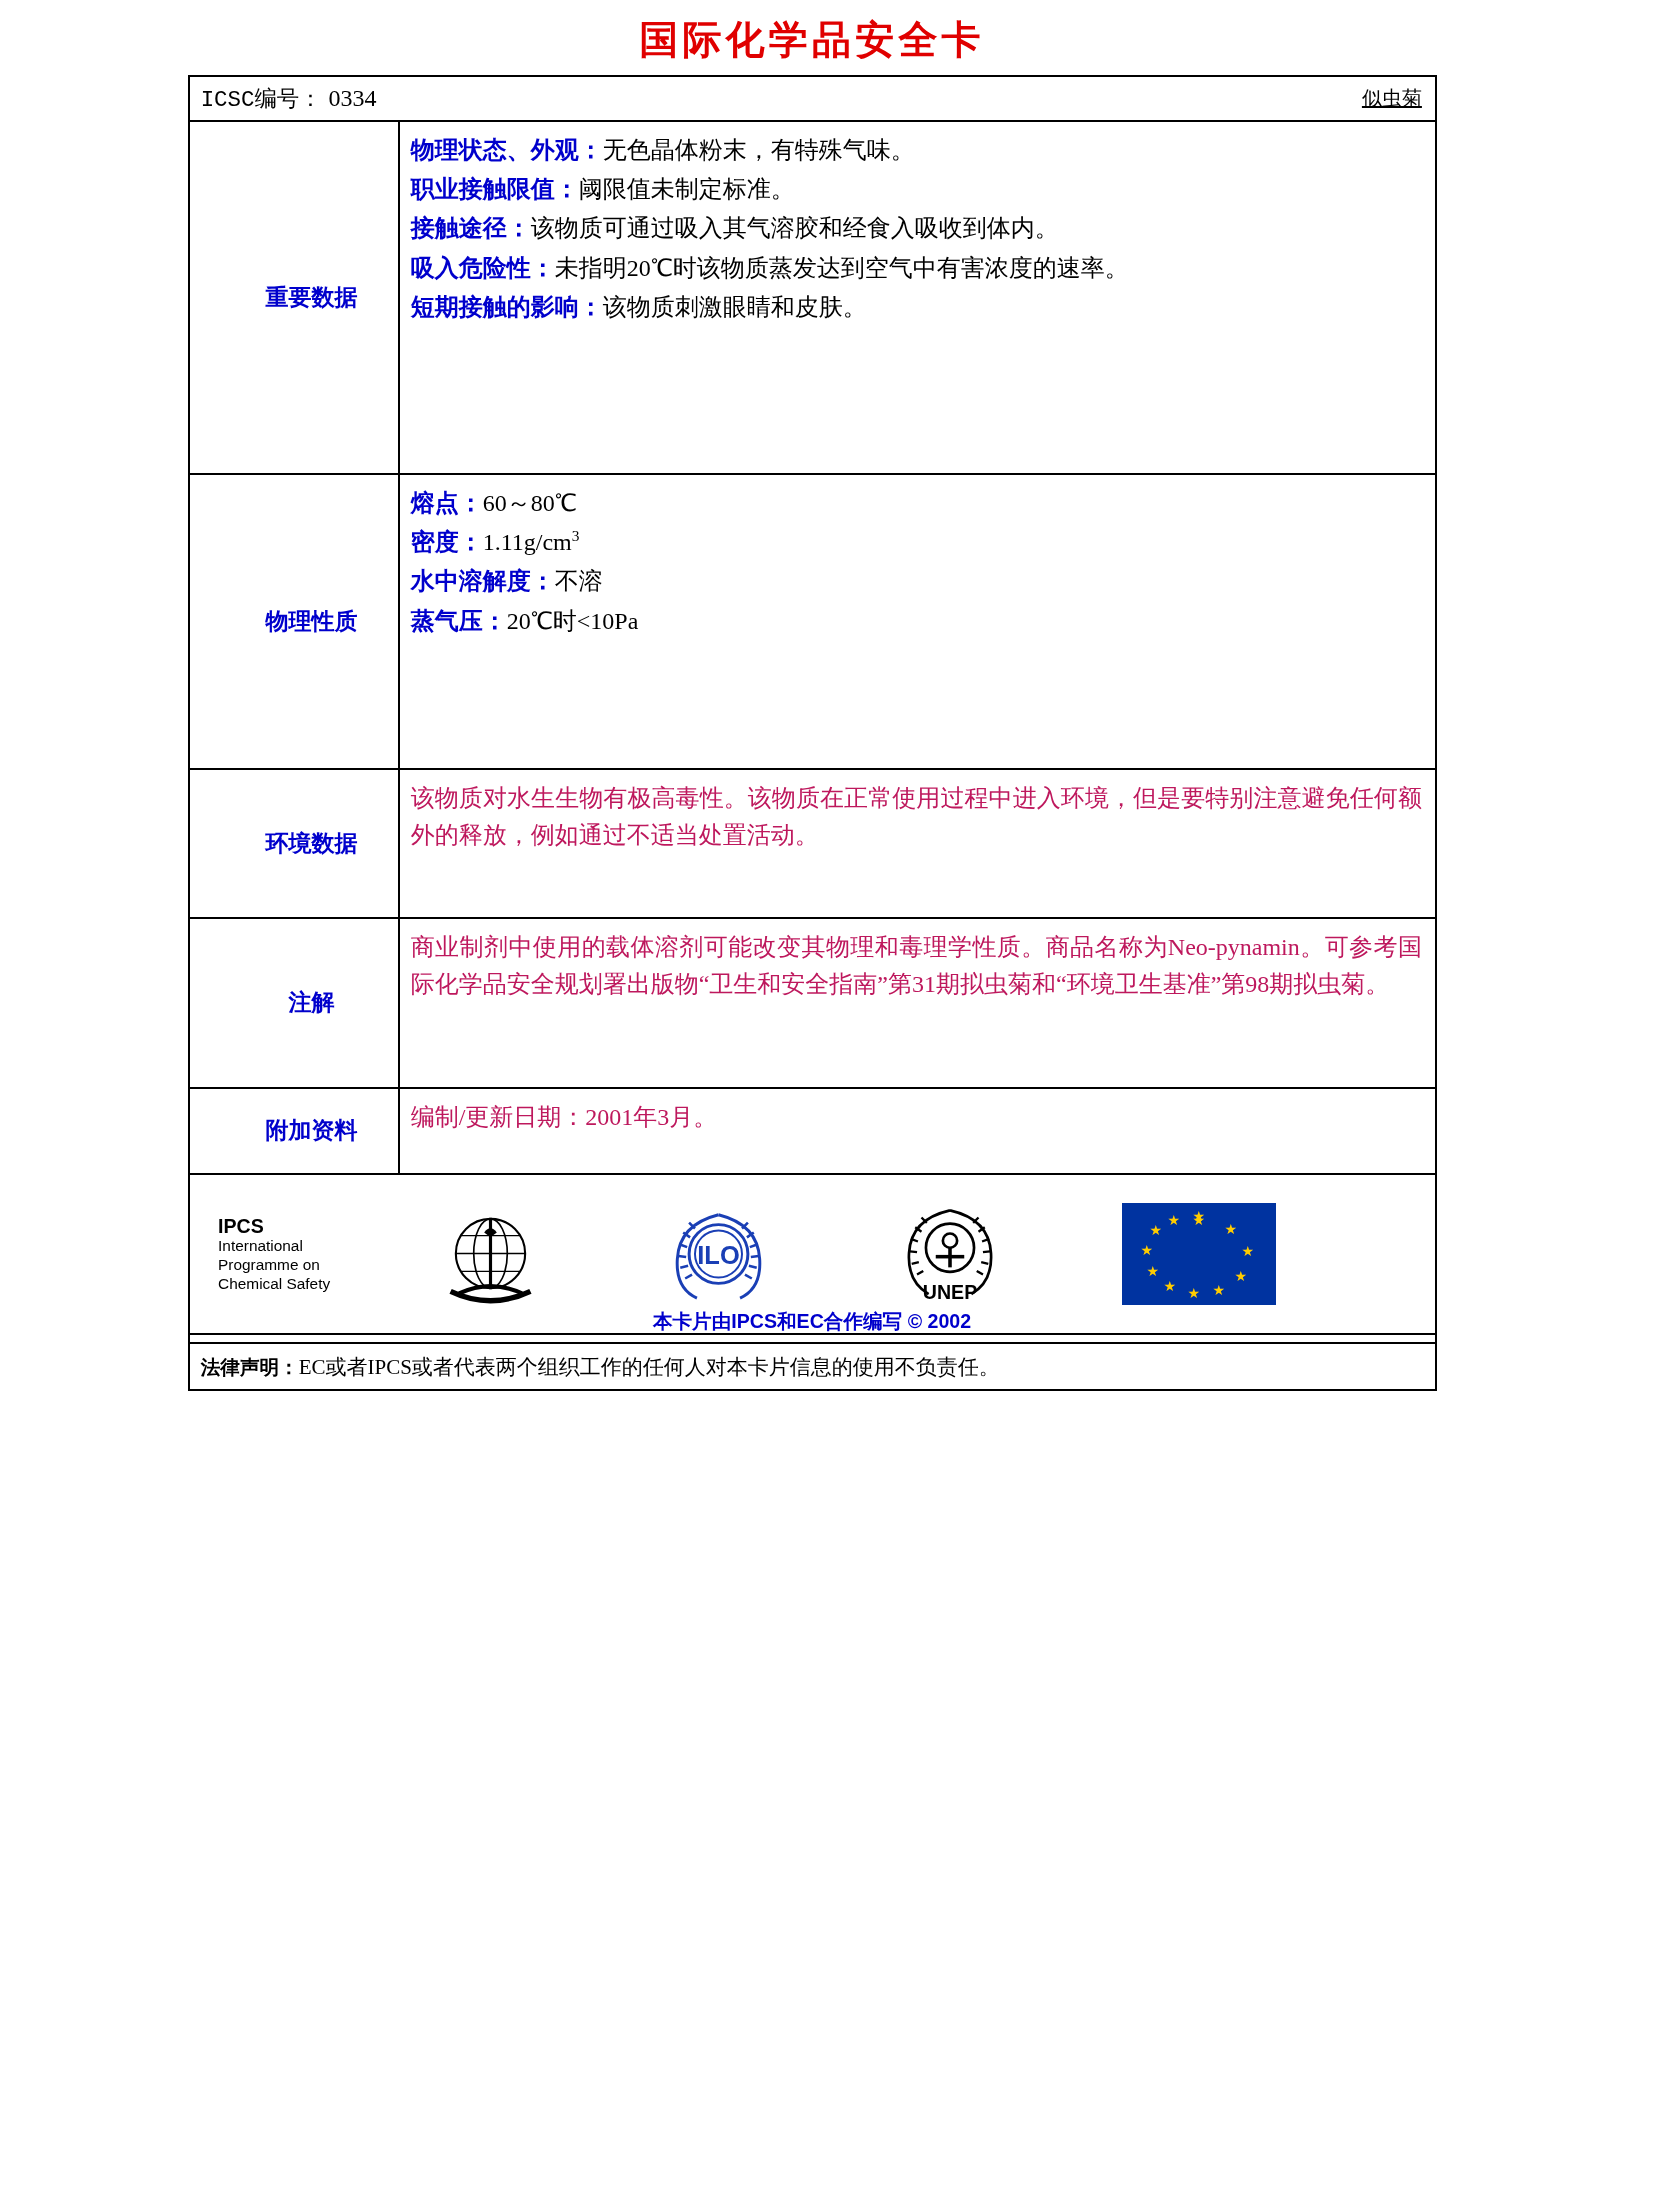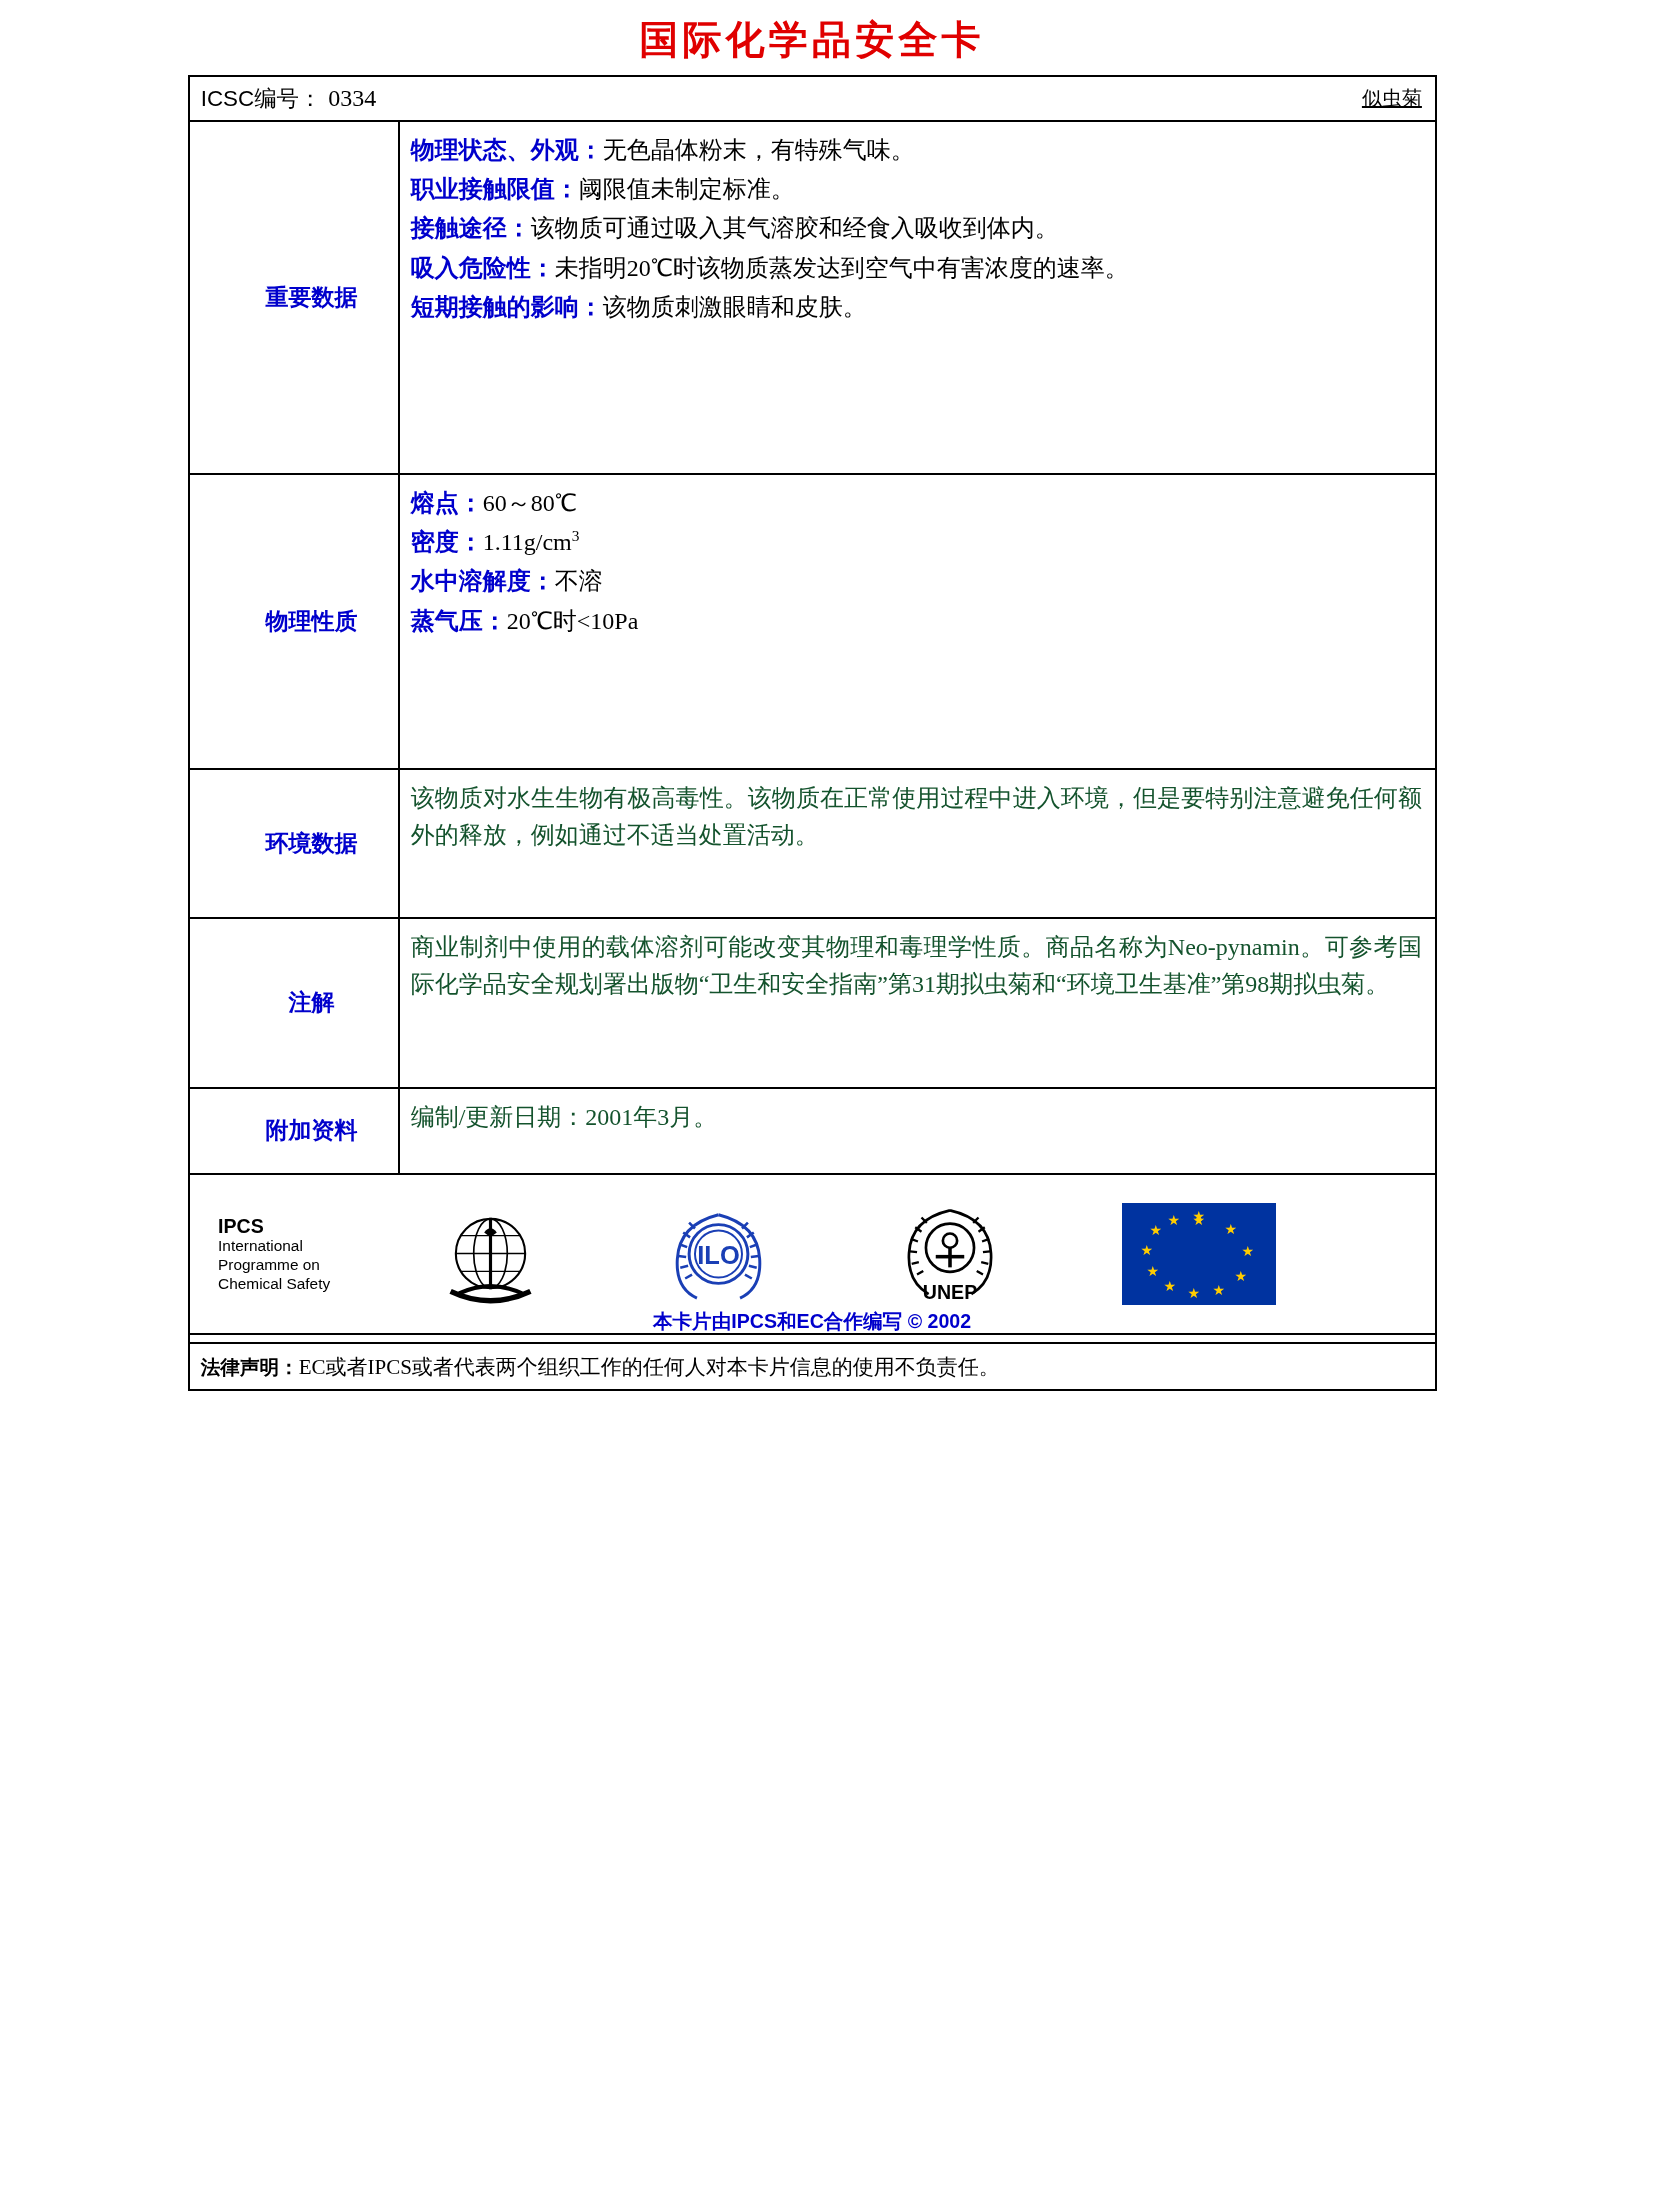--- a/index.html
+++ b/index.html
@@ -41,21 +41,21 @@
   }
   .hdr-left {
     padding-left: 11.2px;
     font-size: 24px;
     color: #000;
     display: flex;
     align-items: baseline;
     gap: 7px;
   }
   .hdr-left .lbl {
-    font-family: Liberation Sans, sans-serif;
+    font-family: Liberation Mono, monospace;
     font-weight: normal;
     font-size: 22.4px;
   }
   .hdr-left .val {
     font-family: "Liberation Serif", serif;
     font-size: 24px;
   }
   .hdr-right {
     margin-left: auto;
     padding-right: 12.6px;
@@ -94,21 +94,21 @@
     margin-bottom: 2.8px;
   }
   .key {
     color: #0000cc;
     font-family: "Liberation Sans", sans-serif;
     font-weight: bold;
   }
   .para {
     font-size: 24px;
     line-height: 1.55;
-    color: #14532d;
+    color: #be185d;
     text-align: justify;
   }
   .r-important { height: 351px; }
   .r-physical  { height: 293px; }
   .r-environment { height: 147px; }
   .r-notes { height: 168px; }
   .r-additional { height: 84px; }
   .sup { font-size: 15.4px; vertical-align: super; }
   
   .logos {

